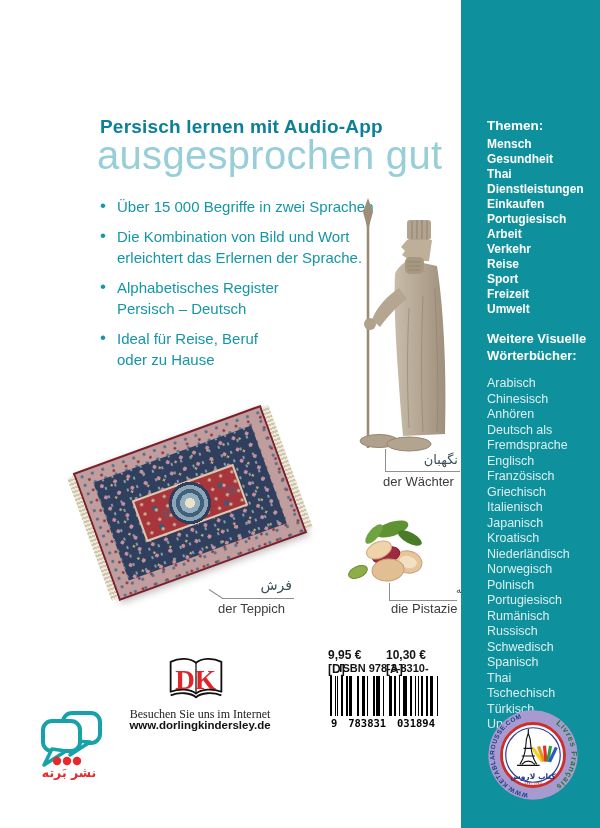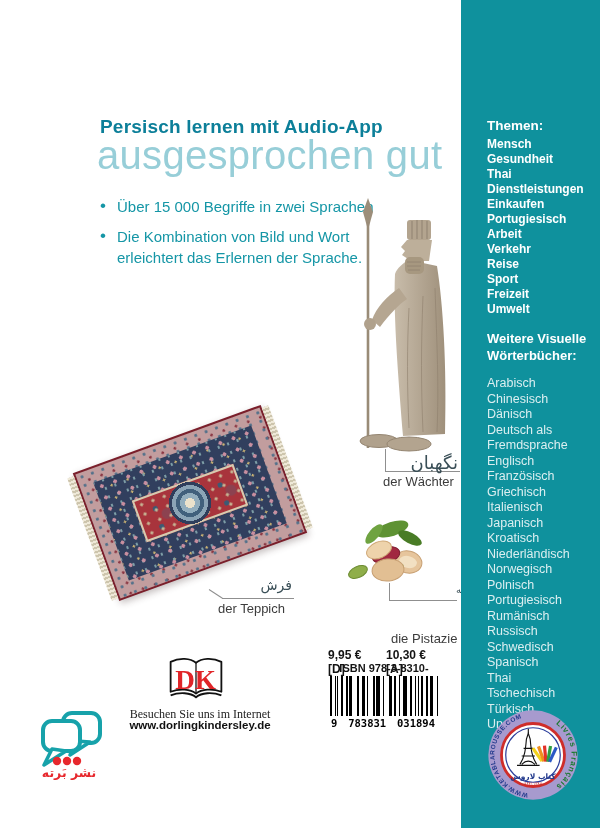--- a/index.html
+++ b/index.html
@@ -80,20 +80,24 @@
 
 <div style="width:600px;height:604px;position:relative">
 
   <div class="abs tagline">Persisch lernen mit Audio-App</div>
   <div class="abs headline">ausgesprochen gut</div>
 
   <ul class="abs bullets">
     <li>Über 15 000 Begriffe in zwei Sprachen</li>
     <li>Die Kombination von Bild und Wort
 erleichtert das Erlernen der Sprache.</li>
+    <li>Alphabetisches Register
+Persisch – Deutsch</li>
+    <li>Ideal für Reise, Beruf
+oder zu Hause</li>
   </ul>
 
   <svg class="abs" style="left:349px;top:196px" width="113" height="258" viewBox="0 0 113 258" xmlns="http://www.w3.org/2000/svg">
     <defs>
       <linearGradient id="stone" x1="0" y1="0" x2="1" y2="0">
         <stop offset="0" stop-color="#c8bcaa"></stop>
           <stop offset="1" stop-color="#9f907b"></stop>
       </linearGradient>
     </defs>
     <polygon points="19,2 24,16 19,34 14,16" fill="#9c8e7a"></polygon>
@@ -106,21 +110,21 @@
     <path d="M58,44 L52,51 L56,55 L53,59 L62,65 L80,65 L83,44 Z" fill="#bdaf9a"></path>
     <rect x="56" y="61" width="19" height="17" rx="5" fill="#a79880"></rect>
     <path d="M58,66 h14 M58,70 h14 M59,74 h12" stroke="#8f8170" stroke-width="0.8" fill="none"></path>
     <path d="M60,112 C58,150 58,190 60,232 M74,100 C72,150 72,190 74,236 M86,92 C88,150 90,190 88,236" stroke="#8d7f6c" stroke-width="1" fill="none" opacity="0.6"></path>
     <ellipse cx="30" cy="245" rx="19" ry="6.5" fill="#b0a18c" stroke="#948571" stroke-width="1"></ellipse>
     <ellipse cx="60" cy="248" rx="22" ry="7" fill="#b3a48f" stroke="#948571" stroke-width="1"></ellipse>
   </svg>
 
   <div class="abs lead" style="left:385px;top:449px;width:1px;height:22px"></div>
   <div class="abs lead" style="left:385px;top:471px;width:75px;height:1px"></div>
-  <div class="abs cap-fa fa" style="left:383px;top:452px;width:75px;font-size:18px">نگهبان</div>
+  <div class="abs cap-fa fa" style="left:383px;top:452px;width:75px;font-size:13px">نگهبان</div>
   <div class="abs cap-de" style="left:383px;top:474px;width:78px">der Wächter</div>
 
   <div class="abs rug">
     <div class="fr l"></div>
     <div class="fr r"></div>
     <div class="rug-b1">
       <div class="rug-b2">
         <div class="rug-field">
           <div class="rug-med"></div>
         </div>
@@ -142,21 +146,21 @@
     <ellipse cx="40" cy="38" rx="14" ry="8" fill="#a12840" stroke="#7c1e31" transform="rotate(-14 40 38)"></ellipse>
     <ellipse cx="33" cy="33" rx="13" ry="8" fill="#eed3ab" stroke="#cfa877" transform="rotate(-22 33 33)"></ellipse>
     <ellipse cx="52" cy="50" rx="6" ry="4" fill="#7fa23d"></ellipse>
     <ellipse cx="42" cy="53" rx="16" ry="11" fill="#e2bf93" stroke="#c79f72" transform="rotate(-6 42 53)"></ellipse>
     <ellipse cx="12" cy="55" rx="10" ry="5.5" fill="#8fae4a" stroke="#6d8c33" transform="rotate(-24 12 55)"></ellipse>
   </svg>
 
   <div class="abs lead" style="left:389px;top:583px;width:1px;height:17px"></div>
   <div class="abs lead" style="left:389px;top:600px;width:68px;height:1px"></div>
   <div class="abs cap-fa fa" style="left:412px;top:584px;width:64px;font-size:10px">پسته</div>
-  <div class="abs cap-de" style="left:391px;top:631px;width:72px">die Pistazie</div>
+  <div class="abs cap-de" style="left:391px;top:601px;width:72px">die Pistazie</div>
 
   <div class="abs price-line">
     <span>9,95 € [D]</span>
     <span>10,30 € [A]</span>
   </div>
   <div class="abs isbn-line">ISBN 978-3-8310-3189-4</div>
   <div class="abs barcode">
     <div class="bars"></div>
     <div class="bdigits">
       <span>9</span>
@@ -199,21 +203,21 @@
         <div>Reise</div>
         <div>Sport</div>
         <div>Freizeit</div>
         <div>Umwelt</div>
       </div>
     <div class="weitere-h">Weitere Visuelle
 Wörterbücher:</div>
     <div class="lang-list">
         <div>Arabisch</div>
         <div>Chinesisch</div>
-        <div>Dänisch</div>
+        <div>Anhören</div>
         <div>Deutsch als Fremdsprache</div>
         <div>Englisch</div>
         <div>Französisch</div>
         <div>Griechisch</div>
         <div>Italienisch</div>
         <div>Japanisch</div>
         <div>Kroatisch</div>
         <div>Niederländisch</div>
         <div>Norwegisch</div>
         <div>Polnisch</div>

